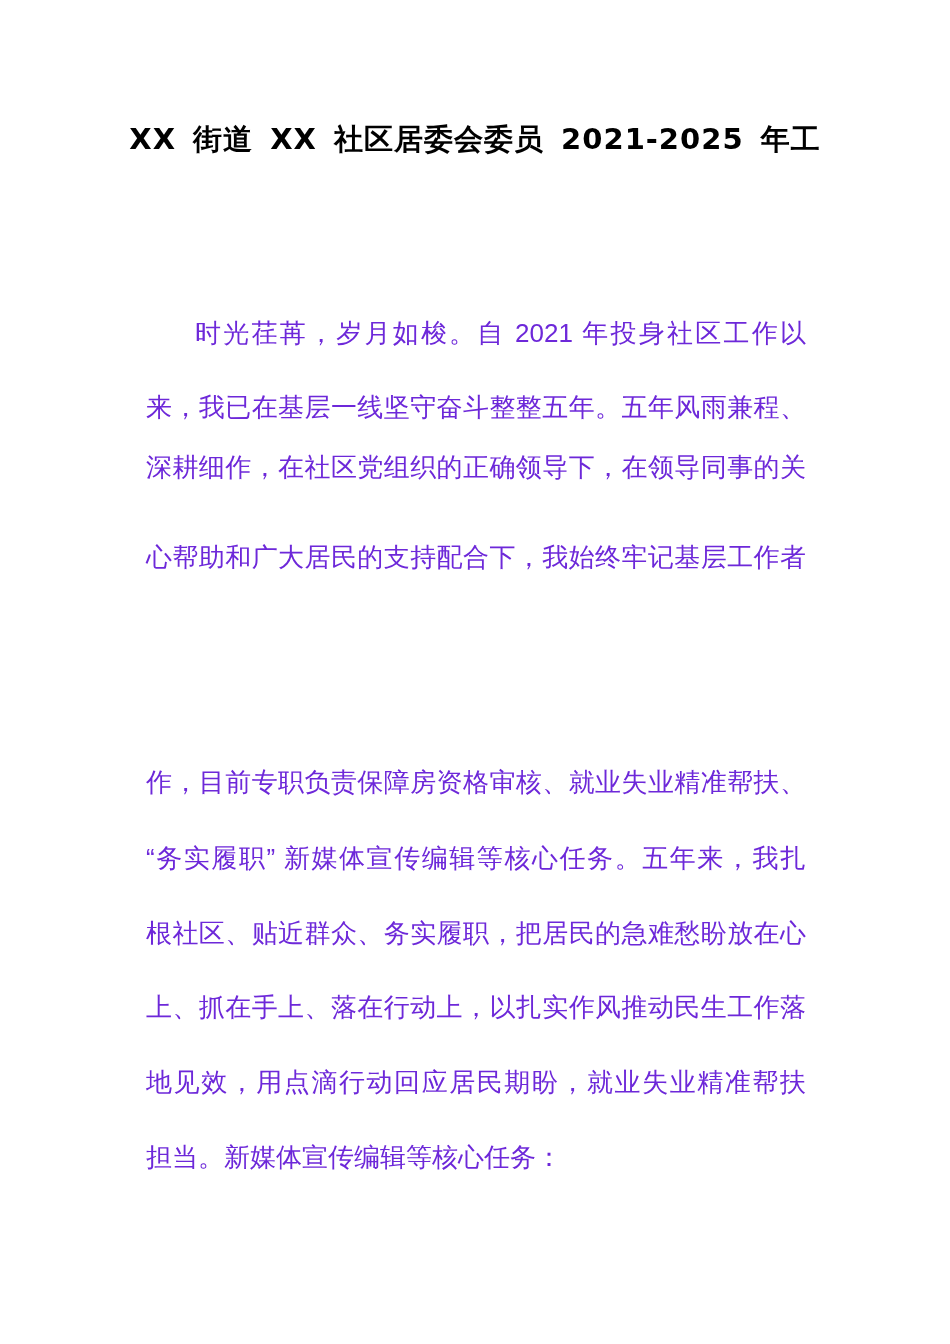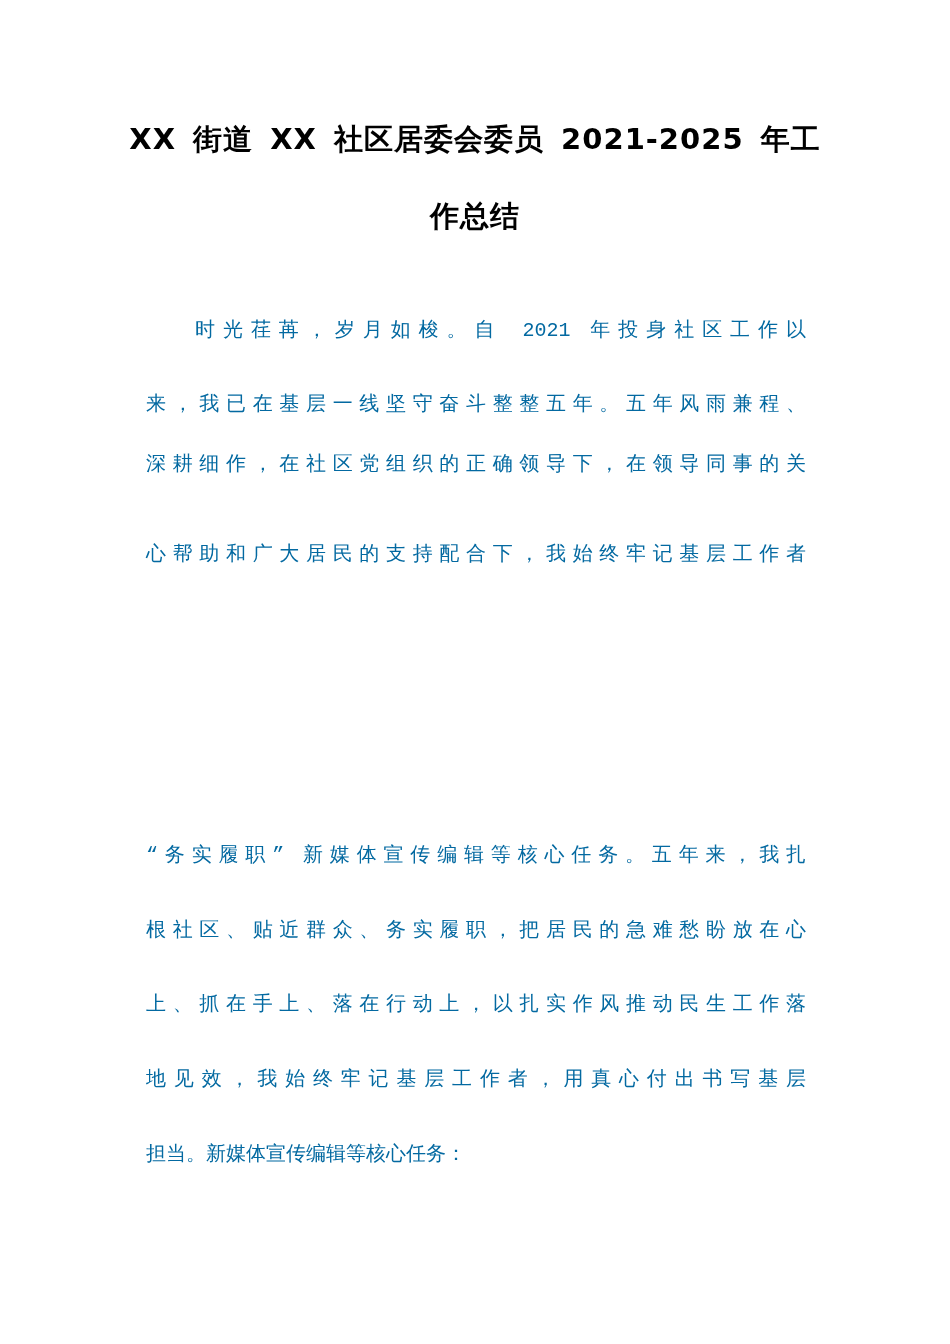--- a/index.html
+++ b/index.html
@@ -8,36 +8,36 @@
   .title-line {
     position: absolute; left: 0; width: 950px; text-align: center;
     font-family: "DejaVu Sans", "Liberation Sans", sans-serif;
     font-weight: bold; font-size: 29px; color: #000; white-space: nowrap;
     letter-spacing: 1px; word-spacing: 6px;
   }
   .t1 { top: 120px; }
   .t2 { top: 197px; }
   .body-line {
     position: absolute; left: 146px; width: 660px; height: 40px;
-    font-family: Liberation Mono, monospace;
-    font-size: 20px; color: #0369a1; white-space: nowrap;
+    font-family: Liberation Sans, sans-serif;
+    font-size: 26px; color: #6d28d9; white-space: nowrap;
     text-align: justify; text-align-last: justify;
   }
   .body-line.indent { left: 195px; width: 611px; }
   .body-line.last { text-align-last: left; }
 </style>
 </head>
 <body>
 
 <div class="page">
   <div class="title-line t1">XX 街道 XX 社区居委会委员 2021-2025 年工</div>
-  <div class="title-line t2">作总结</div>
 
   <div class="body-line indent" style="top:316px">时光荏苒，岁月如梭。自 2021 年投身社区工作以</div>
   <div class="body-line" style="top:390px">来，我已在基层一线坚守奋斗整整五年。五年风雨兼程、</div>
   <div class="body-line" style="top:450px">深耕细作，在社区党组织的正确领导下，在领导同事的关</div>
   <div class="body-line" style="top:540px">心帮助和广大居民的支持配合下，我始终牢记基层工作者</div>
+  <div class="body-line" style="top:765px">作，目前专职负责保障房资格审核、就业失业精准帮扶、</div>
   <div class="body-line" style="top:841px">“务实履职” 新媒体宣传编辑等核心任务。五年来，我扎</div>
   <div class="body-line" style="top:916px">根社区、贴近群众、务实履职，把居民的急难愁盼放在心</div>
   <div class="body-line" style="top:990px">上、抓在手上、落在行动上，以扎实作风推动民生工作落</div>
-  <div class="body-line" style="top:1065px">地见效，我始终牢记基层工作者，用真心付出书写基层</div>
+  <div class="body-line" style="top:1065px">地见效，用点滴行动回应居民期盼，就业失业精准帮扶</div>
   <div class="body-line last" style="top:1140px">担当。新媒体宣传编辑等核心任务：</div>
 </div>
 
 </body></html>

